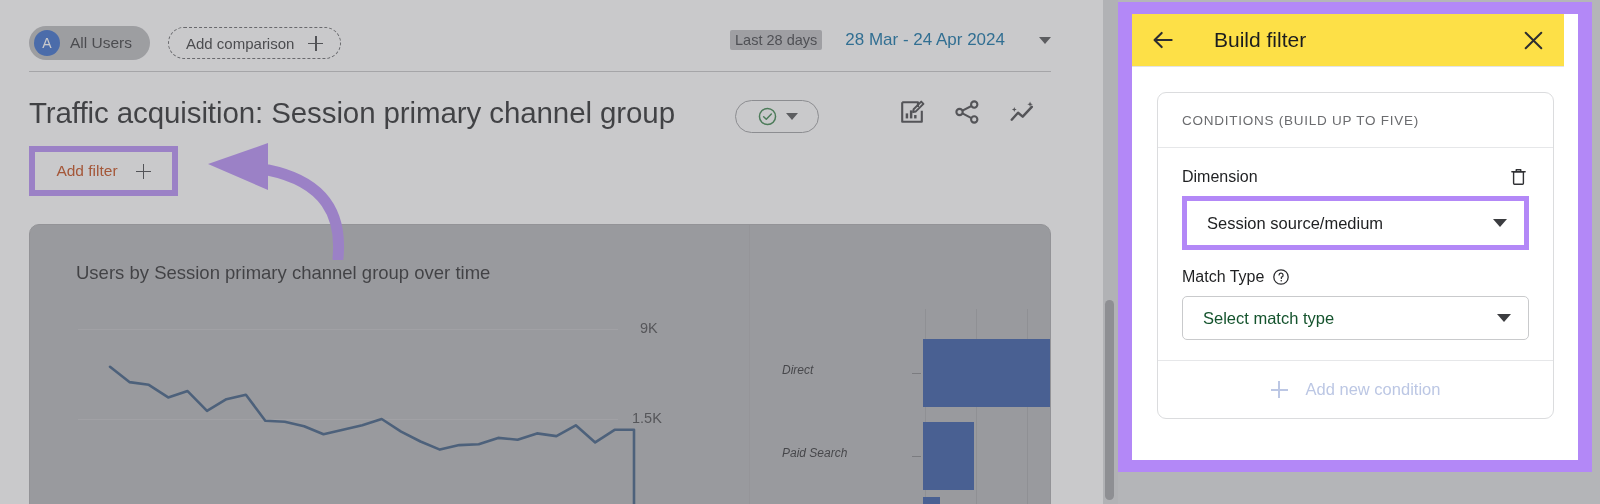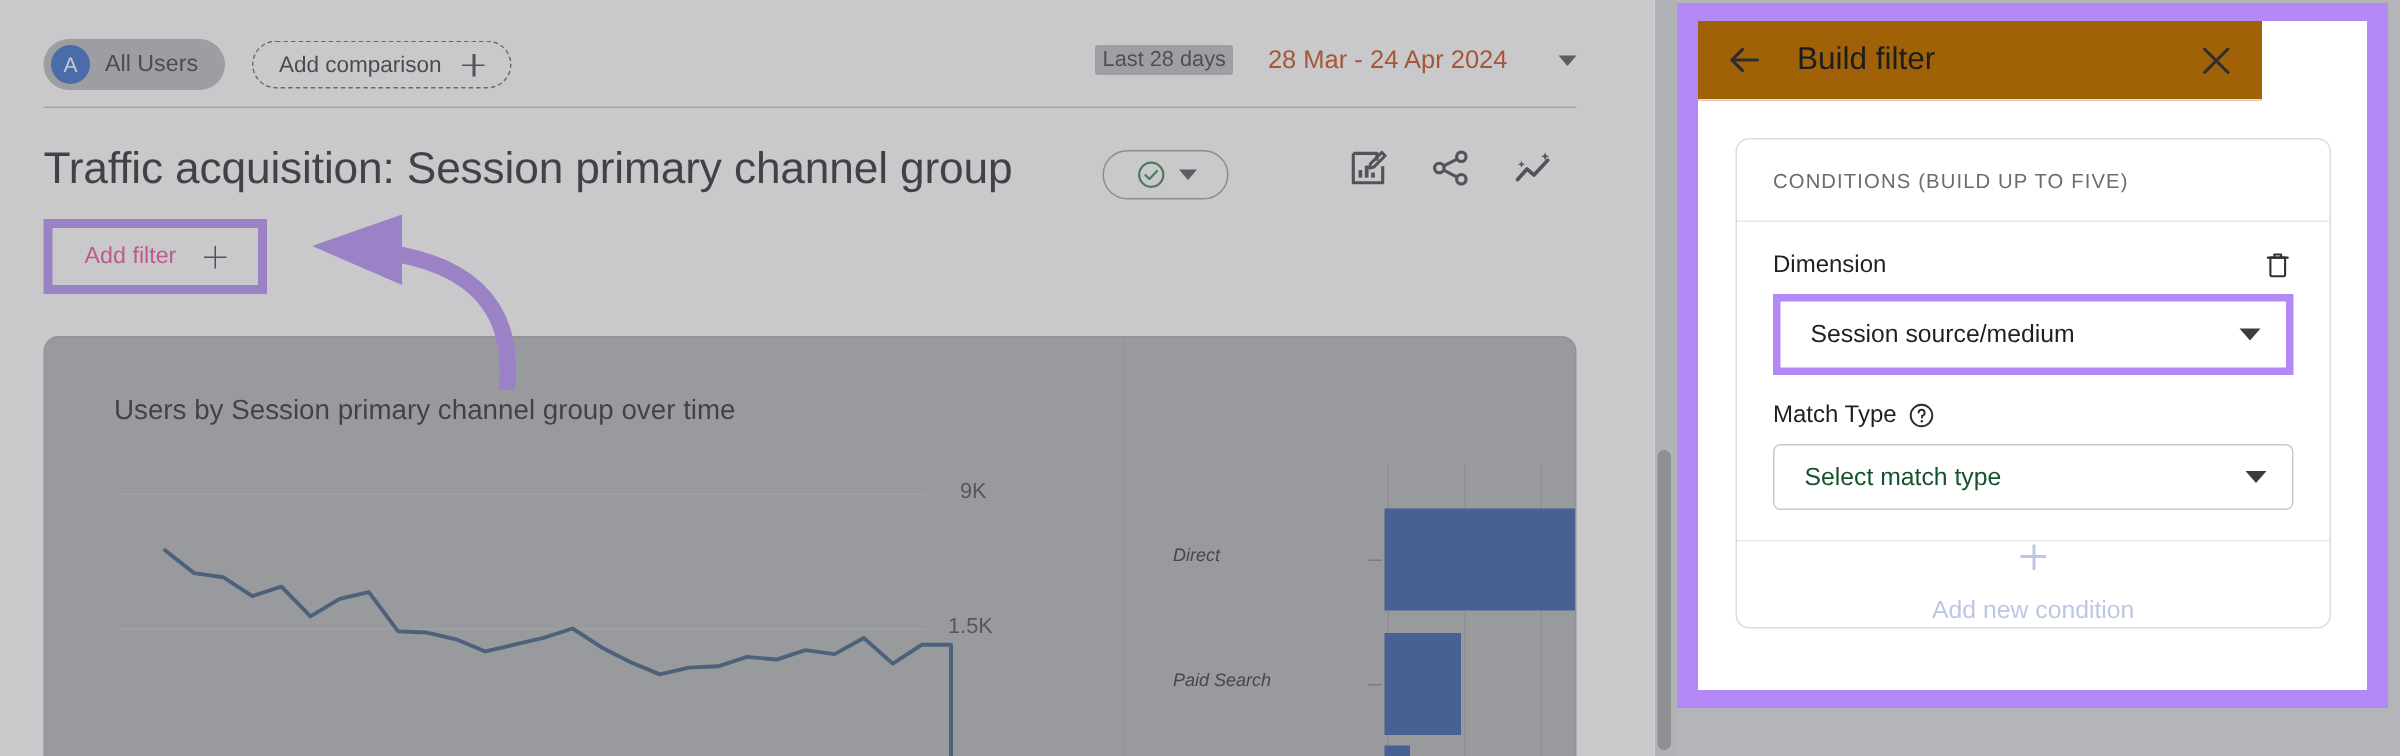--- a/index.html
+++ b/index.html
@@ -102,21 +102,21 @@
     align-items: center;
     gap: 23px;
   }
   .dr-chip {
     font-size: 14.5px;
     color: #34353a;
     background: #b9babd;
     padding: 2px 5px;
     border-radius: 2px;
   }
-  .dr-range { font-size: 17px; color: #c2410c; }
+  .dr-range { font-size: 17px; color: #0369a1; }
   .caret-down {
     width: 0; height: 0;
     border-left: 6px solid transparent;
     border-right: 6px solid transparent;
     border-top: 7px solid #4a4b4e;
     margin-left: 11px;
   }
 
   
   .page-title {
@@ -157,21 +157,21 @@
     box-sizing: content-box;
   }
   .addfilter-btn {
     width: 137px; height: 38px;
     background: #ffffff;
     display: flex;
     align-items: center;
     justify-content: center;
     gap: 18px;
   }
-  .addfilter-label { font-size: 15.5px; color: #ec4899; }
+  .addfilter-label { font-size: 15.5px; color: #c2410c; }
 
   
   .card {
     position: absolute;
     background: #b0b1b4;
     border: 1px solid #a5a6a9;
     border-radius: 10px;
     box-sizing: border-box;
     overflow: hidden;
   }
@@ -252,26 +252,27 @@
   .panel {
     position: absolute;
     left: 1132px; top: 14px;
     width: 446px; height: 446px;
     background: #ffffff;
     overflow: hidden;
   }
   .panel-header {
     position: absolute;
     left: 0; top: 0;
-    width: 376px; height: 53px;
-    background: #a16207;
+    width: 432px; height: 53px;
+    background: #fde047;
     border-bottom: 1px solid #e3e4e6;
     box-sizing: border-box;
     display: flex;
     align-items: center;
+    gap: 16px;
   }
   .back-arrow { margin-left: 18px; width: 26px; height: 26px; cursor: pointer; }
   .panel-title {
     margin-left: 22px;
     font-size: 21px;
     color: #1c1d1f;
   }
   .close-x { position: absolute; right: 18px; top: 14px; width: 25px; height: 25px; cursor: pointer; }
 
   .conditions-card {
@@ -339,21 +340,20 @@
   }
   .help-icon { width: 18px; height: 18px; }
 
   .add-cond {
     border-top: 1px solid #e6e7e9;
     height: 57px;
     display: flex;
     align-items: center;
     justify-content: center;
     gap: 18px;
-    flex-direction: column;
   }
   .add-cond-label { font-size: 16.5px; color: #bcc7e4; }
   .plus-light {
     position: relative; width: 17px; height: 17px; display:inline-block;
   }
   .plus-light::before, .plus-light::after { content:""; position:absolute; background:#bcc7e4; }
   .plus-light::before { left:0; top:7.5px; width:17px; height:2px; }
   .plus-light::after  { top:0; left:7.5px; height:17px; width:2px; }
 
   .panel-footer-strip {

